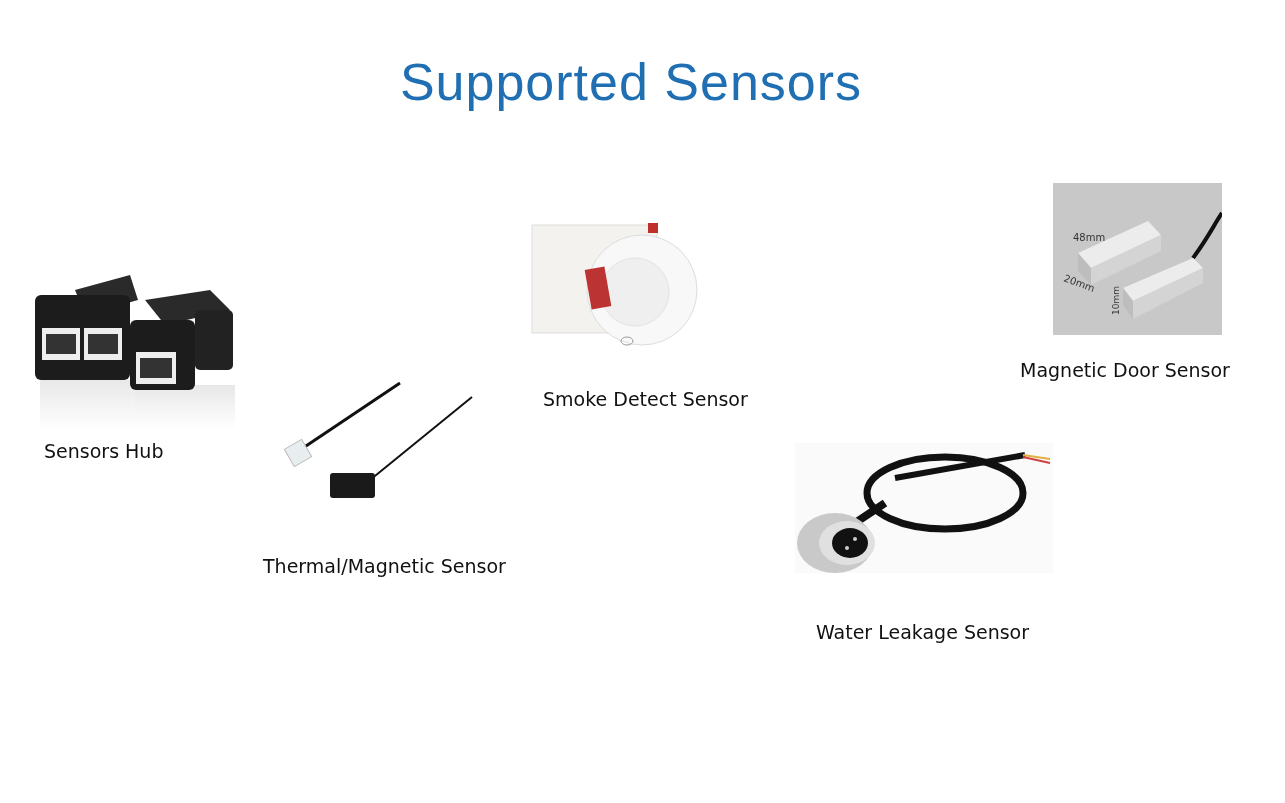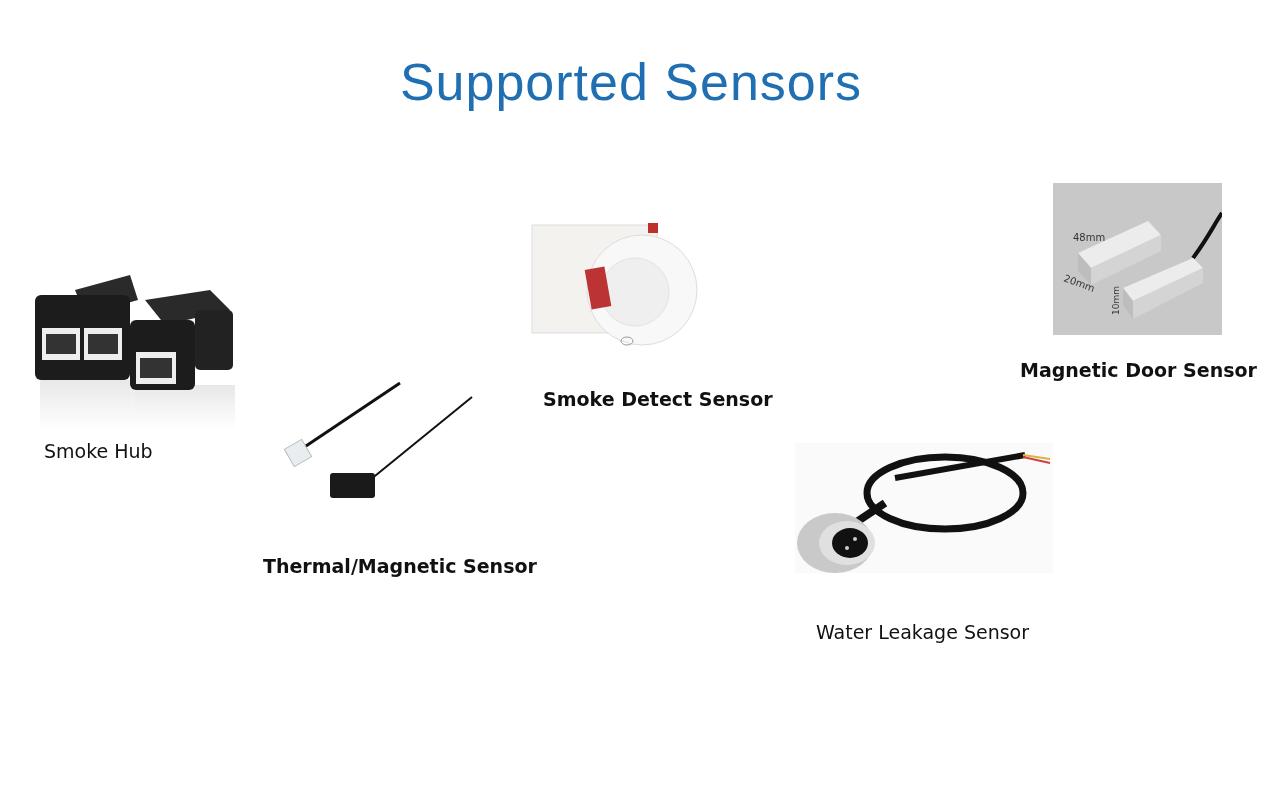--- a/index.html
+++ b/index.html
@@ -1,19 +1,19 @@
 <!DOCTYPE html>
 <html><head>
 <meta charset="utf-8">
 <style>
   html, body { margin:0; padding:0; background:#ffffff; }
   body { width:1285px; height:803px; position:relative; overflow:hidden; font-family:"Liberation Sans", sans-serif; }
   .title { position:absolute; left:0; width:1240px; top:52px; text-align:center; font-family:Liberation Sans, sans-serif; font-size:52px; color:#1f6fb2; letter-spacing:1px;margin-left:11px; }
   .label { position:absolute; font-family:"DejaVu Sans", sans-serif; font-size:19px; color:#111; white-space:nowrap; }
-  .label.bold { font-weight:bold;text-align:right; }
+  .label.bold { font-weight:normal;text-align:right; }
   .img { position:absolute; }
 </style>
 </head>
 <body>
 
 <div class="title">Supported Sensors</div>
 
 <svg class="img" style="left:30px;top:270px" width="210" height="170" viewBox="0 0 210 170">
   <defs>
     <linearGradient id="refl" x1="0" y1="0" x2="0" y2="1">
@@ -30,21 +30,21 @@
     <rect x="16" y="64" width="30" height="20" fill="#333"></rect>
   <rect x="54" y="58" width="38" height="32" fill="#eee"></rect>
     <rect x="58" y="64" width="30" height="20" fill="#333"></rect>
 
   <polygon points="115,30 180,20 200,40 135,55" fill="#2a2a2a"></polygon>
   <rect x="100" y="50" width="65" height="70" rx="6" fill="#1c1c1c"></rect>
   <rect x="165" y="40" width="38" height="60" rx="5" fill="#222"></rect>
   <rect x="106" y="82" width="40" height="32" fill="#eee"></rect>
     <rect x="110" y="88" width="32" height="20" fill="#333"></rect>
 </svg>
-<div class="label" style="left:44px;top:440px;">Smoke Hub</div>
+<div class="label" style="left:44px;top:440px;">Sensors Hub</div>
 
 <svg class="img" style="left:280px;top:375px" width="200" height="130" viewBox="0 0 200 130">
   <line x1="20" y1="75" x2="120" y2="8" stroke="#111" stroke-width="3"></line>
   <rect x="8" y="68" width="20" height="20" fill="#e8eef0" stroke="#bbb" transform="rotate(-30 18 78)"></rect>
   <line x1="90" y1="105" x2="192" y2="22" stroke="#111" stroke-width="2"></line>
   <rect x="50" y="98" width="45" height="25" rx="3" fill="#1a1a1a"></rect>
 </svg>
 <div class="label bold" style="left:263px;top:555px;">Thermal/Magnetic Sensor</div>
 
 <svg class="img" style="left:530px;top:220px" width="170" height="130" viewBox="0 0 170 130">

